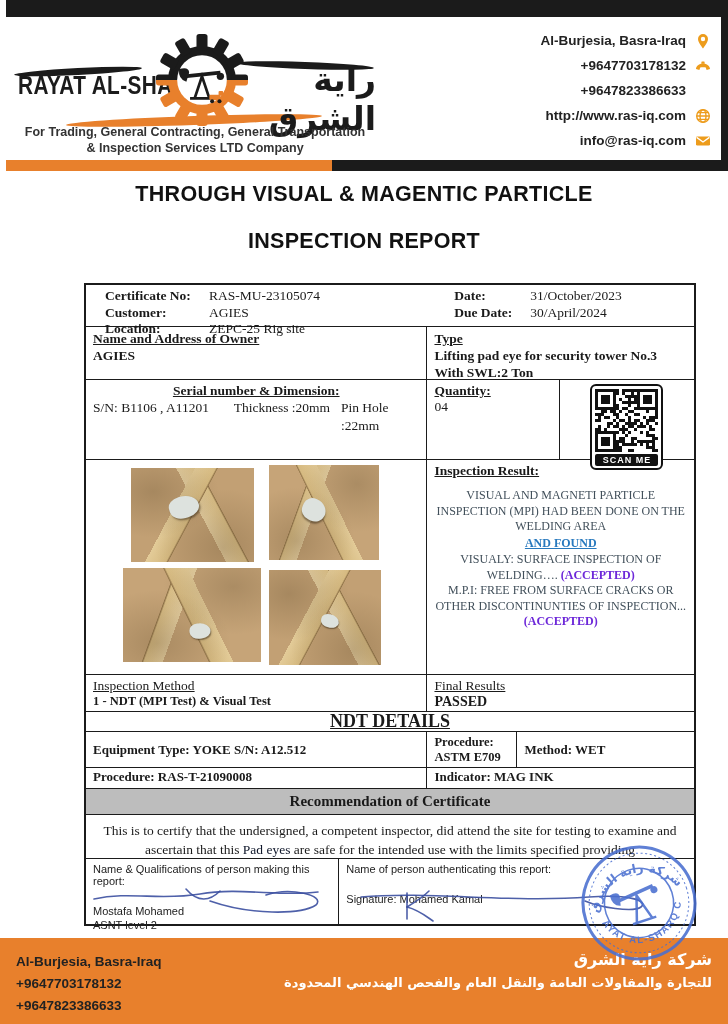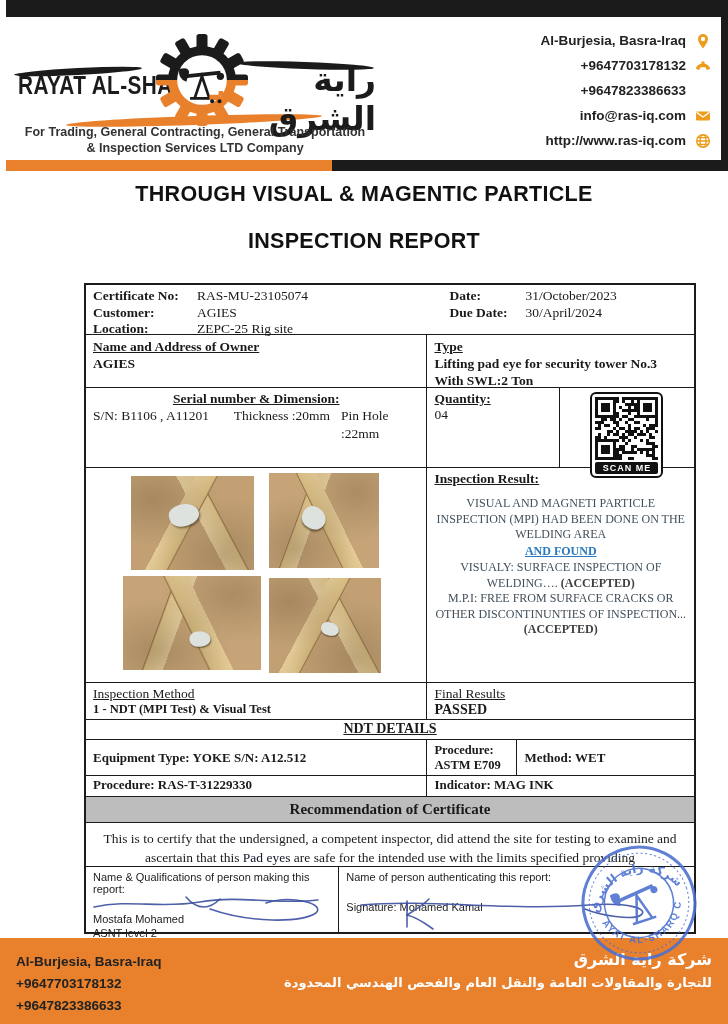--- a/index.html
+++ b/index.html
@@ -37,21 +37,21 @@
   .titleblock div + div { margin-top:22px; }
   .rpt { position:absolute; left:84px; top:283px; width:612px; border:2px solid #1b1b1b;
          font-family:"Liberation Serif", serif; color:#1a1a1a; }
   .row { display:flex; border-bottom:1.5px solid #1b1b1b; }
   .row:last-child { border-bottom:none; }
   .cell { padding:3px 7px; }
   .cell + .cell { border-left:1.5px solid #1b1b1b; }
   .w56 { width:56%; } .w44 { width:44%; } .w22a { width:21.8%; } .w22b { width:22.2%; }
   .w15 { width:14.8%; } .w29 { width:29.2%; } .w41 { width:41.5%; } .w58 { width:58.5%; }
   .u { text-decoration:underline; }
-  .r1 { height:50px; }
+  .r1 { height:42px;padding-left:12px; }
   .r1 .grid { display:flex; font-size:13.5px; line-height:16.5px; }
   .r1 .gl { width:60%; } .r1 .gr { width:40%; }
   .r1 .fl { display:flex; } .r1 .fl .k { width:104px; font-weight:bold; }
   .r1 .gr .fl .k { width:76px; font-weight:bold; }
   .r2 { height:53px; font-size:13.5px; line-height:17px; }
   .r3 { height:80px; font-size:13.5px; }
   .sn-line { display:flex; line-height:18px; }
   .sn-line .c1 { width:160px; } .sn-line .c2 { width:122px; } .sn-line .c3 { width:auto; }
   .qr-cell { display:flex; align-items:flex-start; justify-content:center; padding-top:4px; }
   .qr-box { border:2.5px solid #111; border-radius:6px; background:#fff; padding:3px 3px 2px; }
@@ -73,27 +73,27 @@
       radial-gradient(ellipse at 25% 80%, rgba(115,90,55,.35), transparent 50%),
       radial-gradient(ellipse at 80% 20%, rgba(108,85,52,.3), transparent 45%),
       linear-gradient(244deg, transparent 40%, #e3cb98 40%, #d6ba81 52%, #93764b 53%, transparent 53.5%),
       linear-gradient(290deg, transparent 57%, #e8d2a4 57%, #dabf87 68%, #8d7147 69%, transparent 69.5%),
       #c6a478; }
   .photo .pad { position:absolute; width:30px; height:22px; background:#dde2de;
       border-radius:45% 60% 50% 50%; box-shadow:1px 2px 2px rgba(60,45,25,.55); transform:rotate(-16deg); }
   .result { font-size:12px; color:#414f5a; }
   .result .hd { font-size:13.5px; color:#1a1a1a; font-weight:bold; text-decoration:underline; margin-bottom:9px; }
   .result .ctr { text-align:center; line-height:15.5px; }
-  .blue { color:#404040; font-weight:bold; }
+  .blue { color:#6d28d9; font-weight:bold; }
   .found { display:inline-block; color:#2879BE; font-weight:bold; text-decoration:underline; margin:1px 0; }
   .green { color:#0f172a; }
   .r5 { height:37px; font-size:13.5px; }
   .r5 .val { font-size:12.5px; font-weight:bold; }
   .r5 .passed { font-size:14px; font-weight:bold; }
-  .r6 { height:20px; text-align:center; font-size:14px; font-weight:bold; padding:0; line-height:18px; }
+  .r6 { height:20px; text-align:center; font-size:18px; font-weight:bold; padding:0; line-height:18px; }
   .r7 { height:36px; font-size:13px; font-weight:bold; }
   .r7 .cell { display:flex; flex-direction:column; justify-content:center; }
   .r7 .std { font-size:12.5px; line-height:15px; }
   .r8 { height:21px; font-size:13px; font-weight:bold; }
   .r8 .cell { padding-top:1px; padding-bottom:1px; }
   .r9 { height:26px; background:#BDBDBD; text-align:center; font-size:15px; font-weight:bold;
         line-height:24px; padding:0; }
   .r10 { height:44px; text-align:center; font-size:13.5px; line-height:19px; padding:3px 10px; }
   .r11 { height:65px; font-family:"Liberation Sans", sans-serif; font-size:11px; color:#222; }
   .r11 .cell { position:relative; padding-top:4px; }
@@ -192,37 +192,37 @@
             <path class="ico-orange" d="M1 11c0-3 3.1-5.5 7-5.5S15 8 15 11l-3.4.9-.8-2.3c-1.8-.6-3.8-.6-5.6 0l-.8 2.3L1 11z"></path>
             <rect class="ico-orange" x="6.4" y="3.4" width="3.2" height="2.4" rx="0.6"></rect>
           </svg>
       </span>
     </div>
     <div class="c-row">
       <span>+9647823386633</span>
       <span class="c-ico"></span>
     </div>
     <div class="c-row">
-      <span>info@ras-iq.com</span>
-      <span class="c-ico">
-        <svg viewBox="0 0 16 16">
-            <rect class="ico-orange" x="1" y="3.4" width="14" height="9.2" rx="1.4"></rect>
-            <path d="M1.6 4.4 8 9l6.4-4.6" fill="none" stroke="#fff" stroke-width="1.3"></path>
-          </svg>
-      </span>
-    </div>
-    <div class="c-row">
       <span>http://www.ras-iq.com</span>
       <span class="c-ico">
         <svg viewBox="0 0 16 16">
             <g fill="none" stroke="#ED9C1C" stroke-width="1.4">
               <circle cx="8" cy="8" r="6.3"></circle>
               <ellipse cx="8" cy="8" rx="3" ry="6.3"></ellipse>
               <path d="M1.7 8h12.6M2.6 4.6h10.8M2.6 11.4h10.8"></path>
             </g>
+          </svg>
+      </span>
+    </div>
+    <div class="c-row">
+      <span>info@ras-iq.com</span>
+      <span class="c-ico">
+        <svg viewBox="0 0 16 16">
+            <rect class="ico-orange" x="1" y="3.4" width="14" height="9.2" rx="1.4"></rect>
+            <path d="M1.6 4.4 8 9l6.4-4.6" fill="none" stroke="#fff" stroke-width="1.3"></path>
           </svg>
       </span>
     </div>
   </div>
 
   <div class="divbar">
     <span class="o"></span>
     <span class="b"></span>
   </div>
 
@@ -585,21 +585,21 @@
     <div class="row r7">
       <div class="cell w56">Equipment Type: YOKE S/N: A12.512</div>
       <div class="cell w15 std">
         <span>Procedure:</span>
         <span>ASTM E709</span>
       </div>
       <div class="cell w29">Method: WET</div>
     </div>
 
     <div class="row r8">
-      <div class="cell w56">Procedure: RAS-T-31229330</div>
+      <div class="cell w56">Procedure: RAS-T-21090008</div>
       <div class="cell w44">Indicator: MAG INK</div>
     </div>
 
     <div class="row r9">
       <div class="cell" style="width:100%;padding:0;">Recommendation of Certificate</div>
     </div>
 
     <div class="row r10">
       <div class="cell" style="width:100%">
         <span>This is to certify that the undersigned, a competent inspector, did attend the site for testing to examine and ascertain that this</span>

